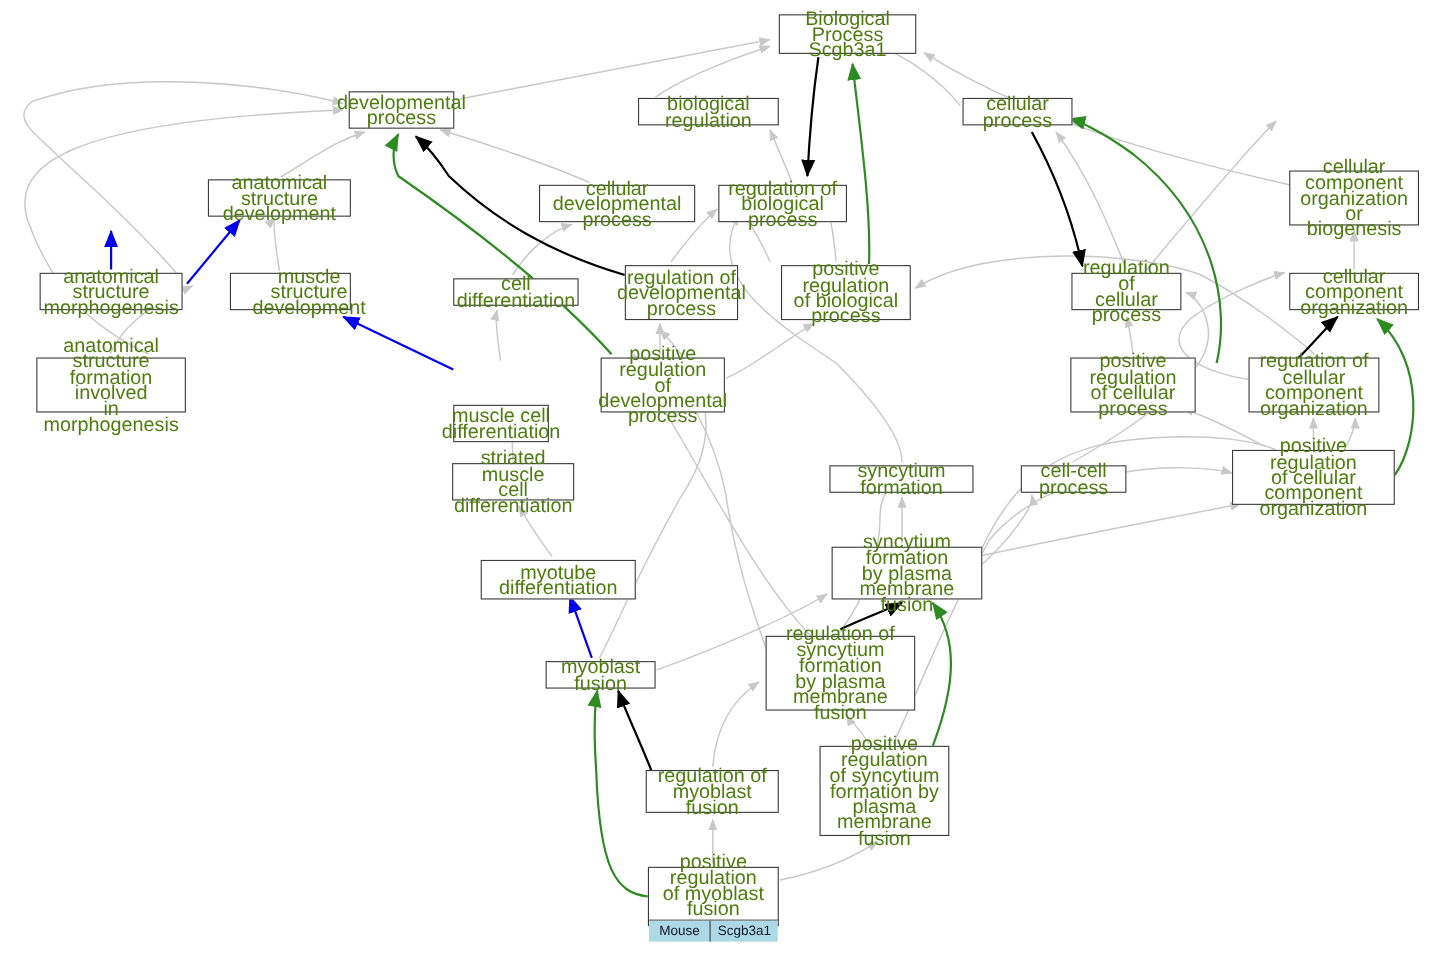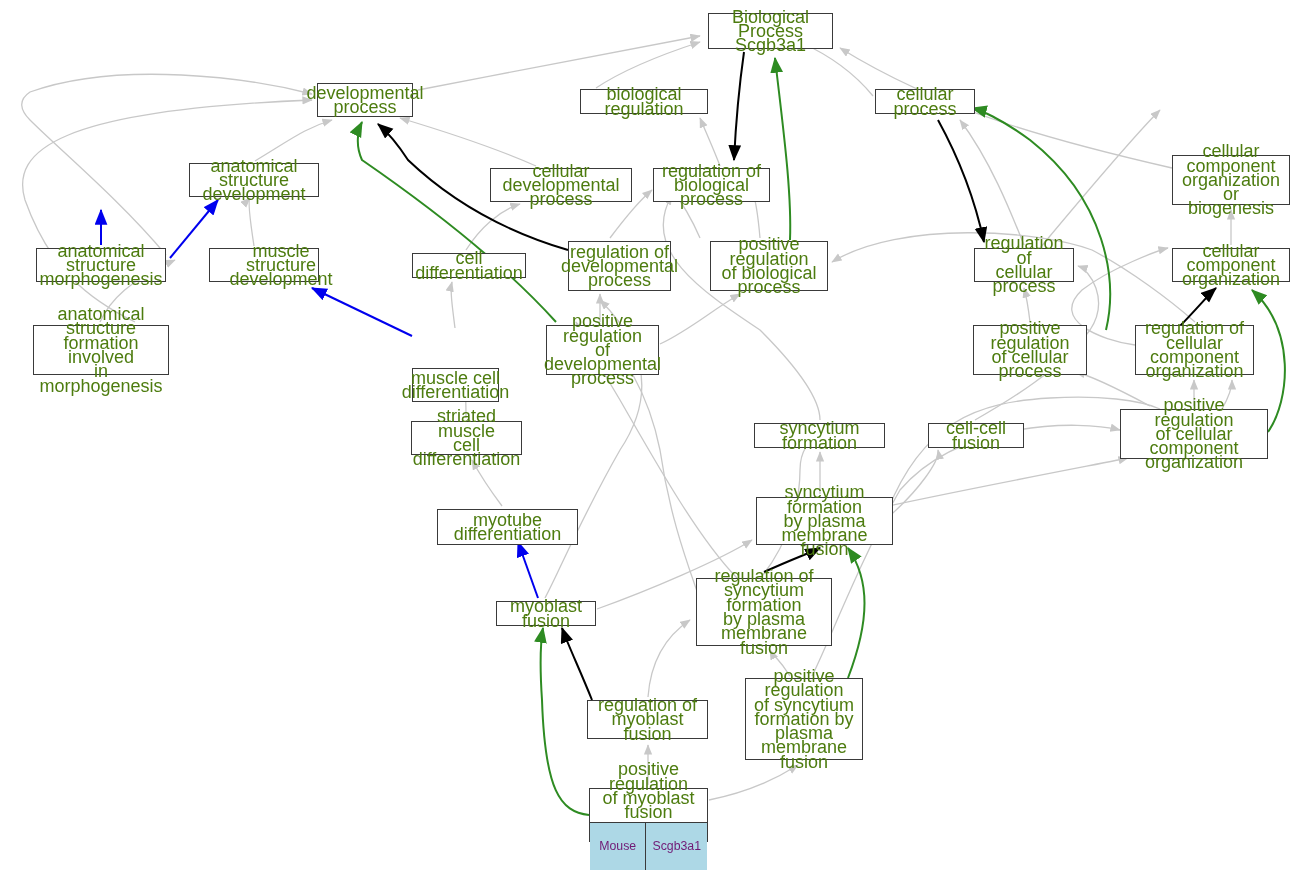--- a/index.html
+++ b/index.html
@@ -7,22 +7,22 @@
        font-family:"Liberation Sans","DejaVu Sans",sans-serif;}
   #canvas{position:relative;width:1307px;height:875px;}
   #edges{position:absolute;left:0;top:0;width:1307px;height:875px;}
   .node{position:absolute;box-sizing:border-box;border:1.5px solid #3a3a3a;
         background:#ffffff;display:flex;flex-direction:column;
         align-items:stretch;justify-content:center;}
   .node .lbl{display:flex;align-items:center;justify-content:center;
         flex:1 1 auto;text-align:center;font-size:18px;color:#4d7c0f;
         line-height:14.3px;padding:2px 5px;white-space:pre-line;}
   .gene{display:flex;border-top:1.5px solid #3a3a3a;}
-  .gene > div{flex:1 1 0;text-align:center;font-size:12.3px;color:#701a75;
-        background:#ADD8E6;padding:16px 6px;line-height:15px;}
+  .gene > div{flex:1 1 0;text-align:center;font-size:12.3px;color:#0f172a;
+        background:#ADD8E6;padding:2px 6px;line-height:15px;}
   .gene > div + div{border-left:1.5px solid #3a3a3a;}
 </style>
 </head>
 <body>
 
 <div id="canvas">
   <svg id="edges" viewBox="0 0 1307 875" xmlns="http://www.w3.org/2000/svg">
     <defs>
       <marker id="ag" markerWidth="9" markerHeight="9" refX="7.4" refY="3.2" orient="auto" markerUnits="strokeWidth">
         <path d="M0,0 L8,3.2 L0,6.4 z" fill="#c8c8c8"></path>
@@ -197,21 +197,21 @@
 organization</div>
     </div>
     <div class="node" style="left: 411px; top: 421px; width: 111px; height: 34px;">
       <div class="lbl">striated muscle
 cell differentiation</div>
     </div>
     <div class="node" style="left: 754px; top: 423px; width: 131px; height: 25px;">
       <div class="lbl">syncytium formation</div>
     </div>
     <div class="node" style="left: 928px; top: 423px; width: 96px; height: 25px;">
-      <div class="lbl">cell-cell fusion</div>
+      <div class="lbl">cell-cell process</div>
     </div>
     <div class="node" style="left: 1120px; top: 409px; width: 148px; height: 50px;">
       <div class="lbl">positive regulation
 of cellular
 component organization</div>
     </div>
     <div class="node" style="left: 437px; top: 509px; width: 141px; height: 36px;">
       <div class="lbl">myotube differentiation</div>
     </div>
     <div class="node" style="left: 756px; top: 497px; width: 137px; height: 48px;">

